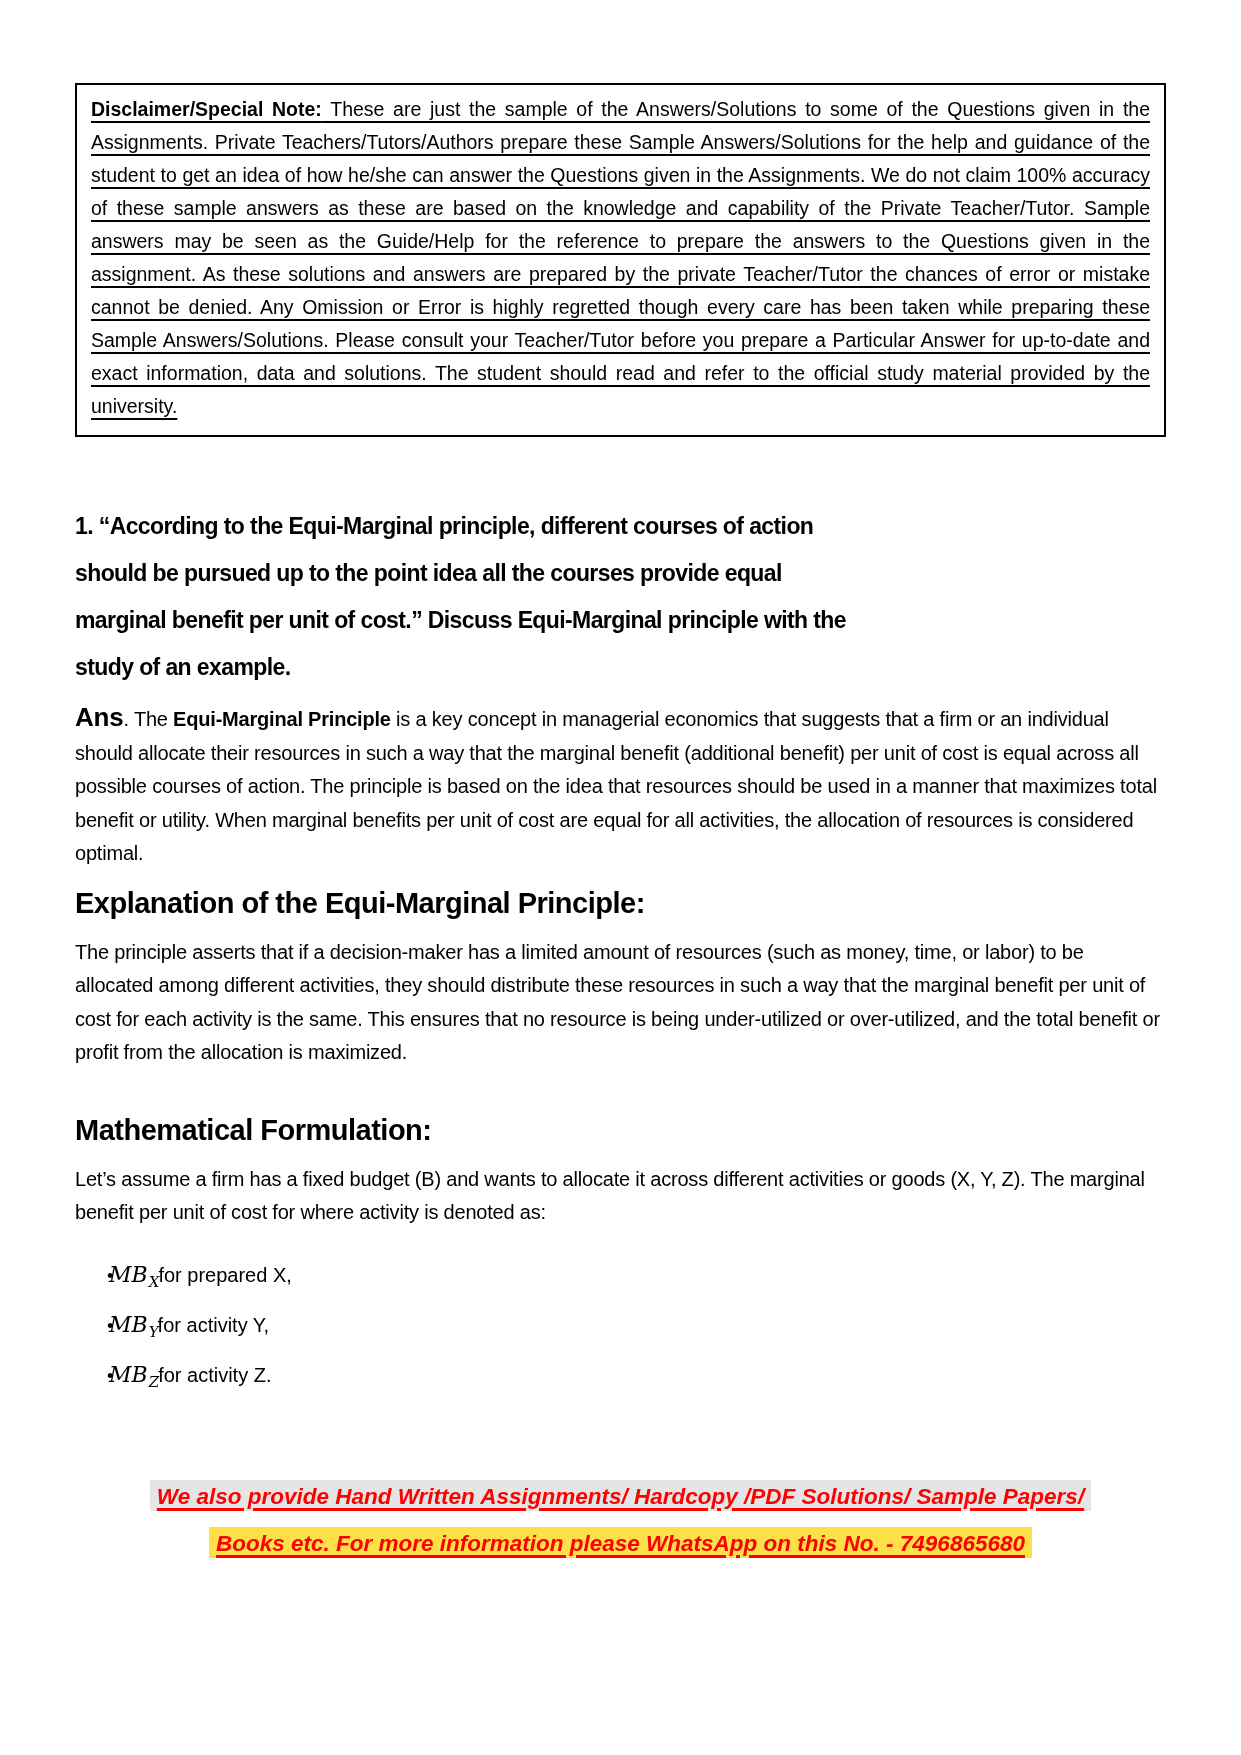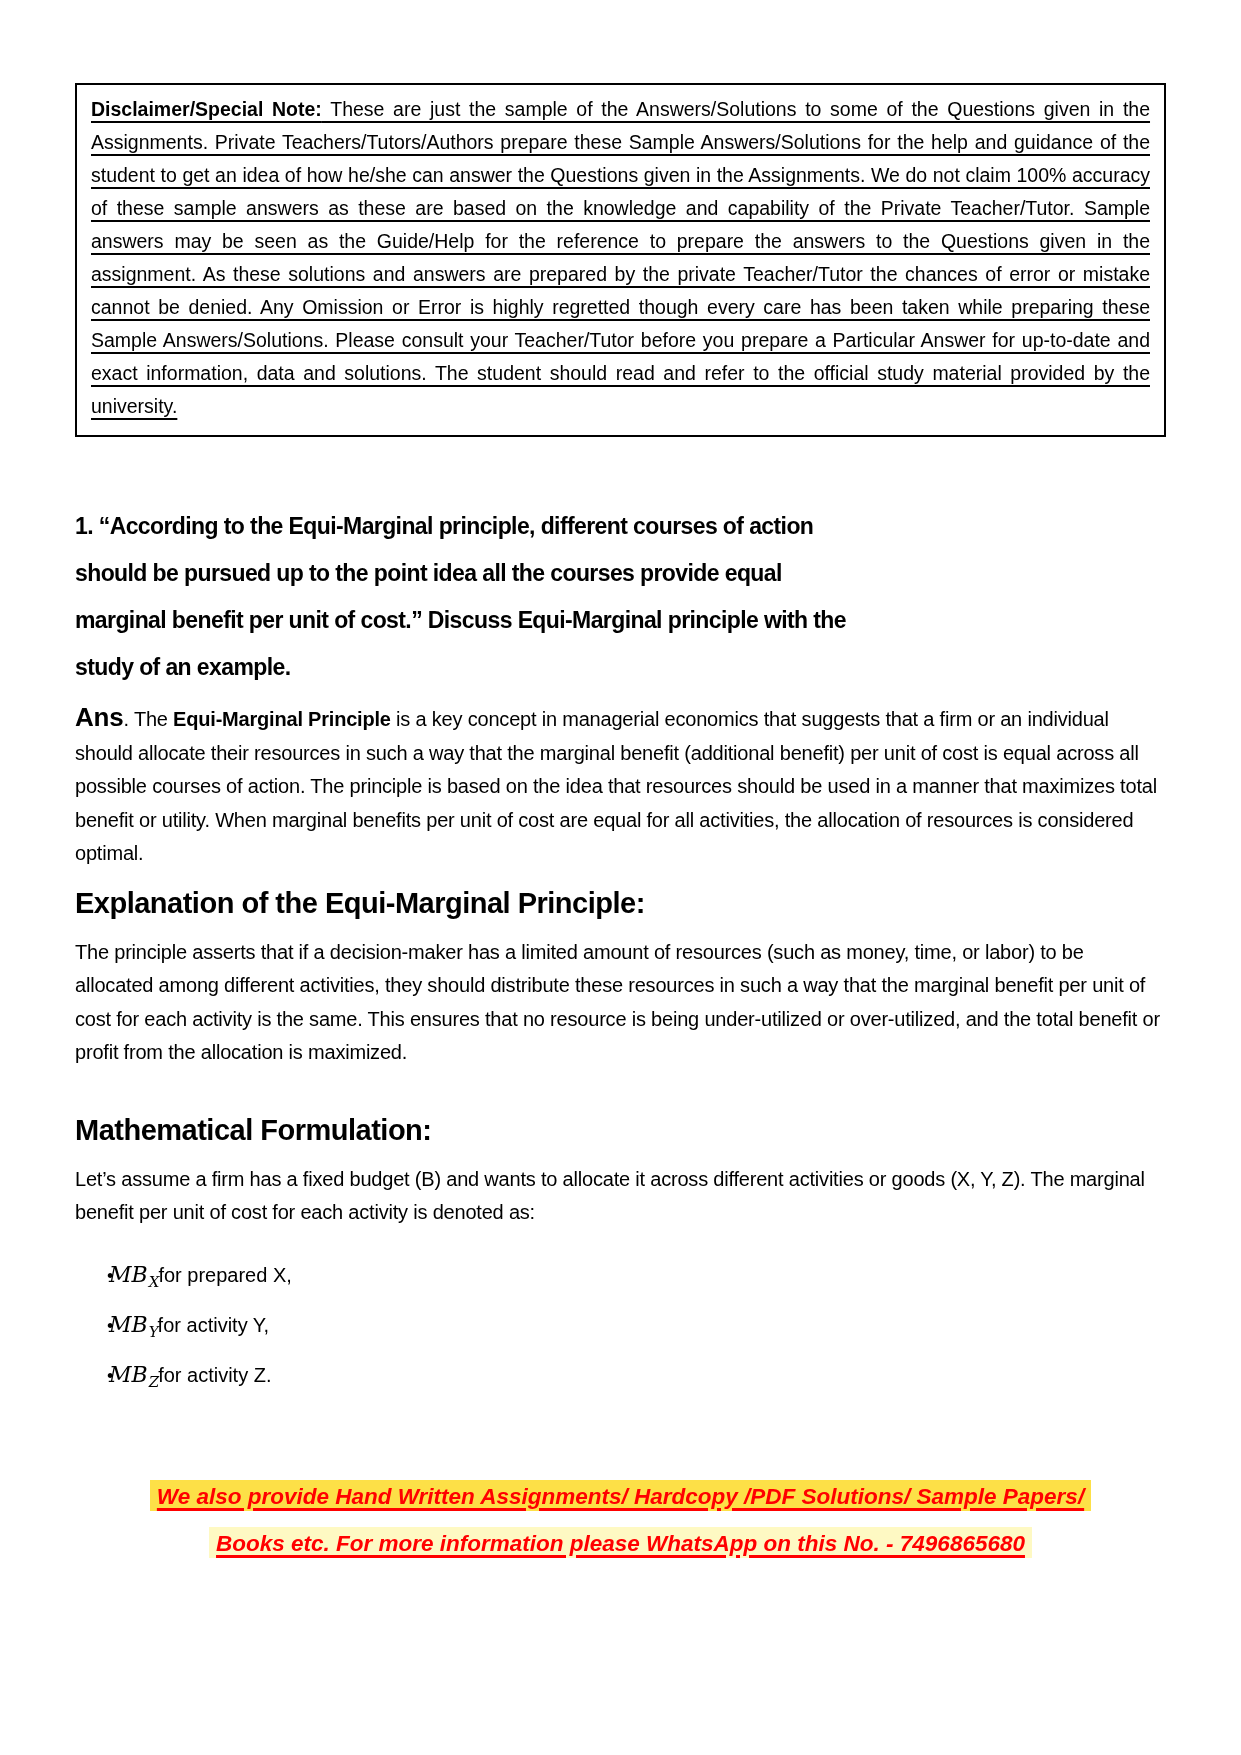--- a/index.html
+++ b/index.html
@@ -124,38 +124,38 @@
     <div>marginal benefit per unit of cost.” Discuss Equi-Marginal principle with the</div>
     <div>study of an example.</div>
   </div>
 
   <p class="body-para ans-para"><span class="ans-label">Ans</span><span>. The </span><span class="bold-term">Equi-Marginal Principle</span><span> is a key concept in managerial economics that suggests that a firm or an individual should allocate their resources in such a way that the marginal benefit (additional benefit) per unit of cost is equal across all possible courses of action. The principle is based on the idea that resources should be used in a manner that maximizes total benefit or utility. When marginal benefits per unit of cost are equal for all activities, the allocation of resources is considered optimal.</span></p>
 
   <h2 class="section-heading">Explanation of the Equi-Marginal Principle:</h2>
   <p class="body-para">The principle asserts that if a decision-maker has a limited amount of resources (such as money, time, or labor) to be allocated among different activities, they should distribute these resources in such a way that the marginal benefit per unit of cost for each activity is the same. This ensures that no resource is being under-utilized or over-utilized, and the total benefit or profit from the allocation is maximized.</p>
 
   <h2 class="section-heading math-form">Mathematical Formulation:</h2>
-  <p class="body-para">Let’s assume a firm has a fixed budget (B) and wants to allocate it across different activities or goods (X, Y, Z). The marginal benefit per unit of cost for each activity is denoted as:</p>
+  <p class="body-para">Let’s assume a firm has a fixed budget (B) and wants to allocate it across different activities or goods (X, Y, Z). The marginal benefit per unit of cost for where activity is denoted as:</p>
 
   <ul class="bullet-list">
     <li>
       <span class="bullet-dot">•</span>
       <span class="math-sym"><span>MB</span><sub>X</sub></span>
       <span> for prepared X,</span>
     </li>
     <li>
       <span class="bullet-dot">•</span>
       <span class="math-sym"><span>MB</span><sub>Y</sub></span>
       <span> for activity Y,</span>
     </li>
     <li>
       <span class="bullet-dot">•</span>
       <span class="math-sym"><span>MB</span><sub>Z</sub></span>
       <span> for activity Z.</span>
     </li>
   </ul>
 
   <div class="footer">
-    <div class="line"><span class="hl" style="background: #fde047; color: rgb(255, 0, 0);">We also provide Hand Written Assignments/ Hardcopy /PDF Solutions/ Sample Papers/</span></div>
-    <div class="line"><span class="hl" style="background: #fef9c3; color: rgb(255, 0, 0);">Books etc. For more information please WhatsApp on this No. - 7496865680</span></div>
+    <div class="line"><span class="hl" style="background: #e5e5e5; color: rgb(255, 0, 0);">We also provide Hand Written Assignments/ Hardcopy /PDF Solutions/ Sample Papers/</span></div>
+    <div class="line"><span class="hl" style="background: #fde047; color: rgb(255, 0, 0);">Books etc. For more information please WhatsApp on this No. - 7496865680</span></div>
   </div>
 
 </div>
 
 </body></html>

